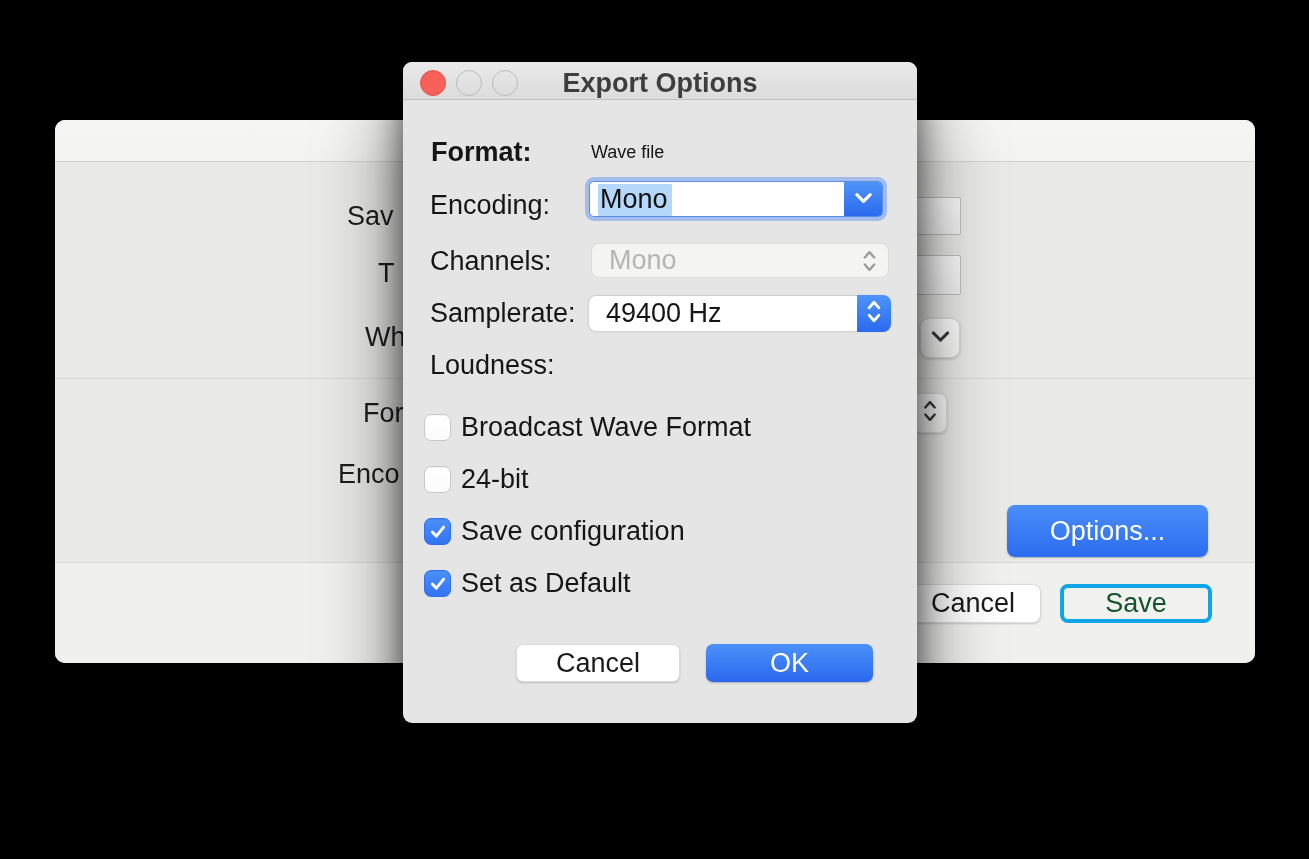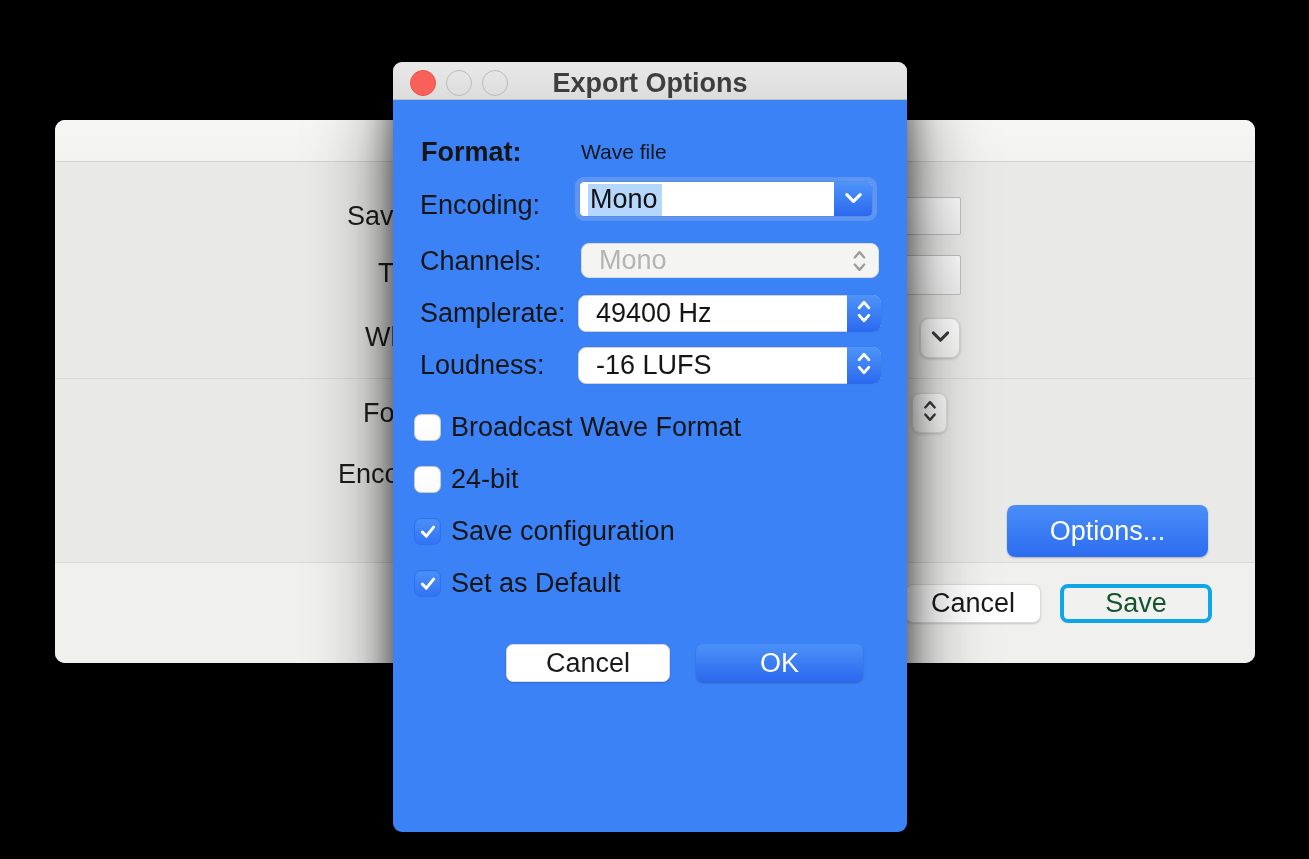--- a/index.html
+++ b/index.html
@@ -62,41 +62,41 @@
   .btn-white {
     background:#fff; color:#1a1a1a;
     border:1px solid #dcdcdb; box-shadow:0 1px 2px rgba(0,0,0,.18);
   }
   .btn-disabled {
     background:#f1f1f0; color:#14532d; border:4px solid #0ea5e9;
   }
 
   
   .front-dialog {
-    left:393px; top:62px; width:514px; height:770px;
-    background:#3b82f6; border-radius:9px;
+    left:403px; top:62px; width:514px; height:661px;
+    background:#e5e5e5; border-radius:9px;
     box-shadow:0 35px 80px rgba(0,0,0,.6), 0 10px 30px rgba(0,0,0,.5);
     z-index:5;
   }
   .titlebar {
     left:0; top:0; right:0; height:38px;
     background:linear-gradient(#e9e9e9,#dcdcdc);
     border-bottom:1px solid #c0c0c0;
     border-radius:9px 9px 0 0;
   }
   .title-text {
     left:0; right:0; top:6px; text-align:center;
     font-size:27px; font-weight:bold; color:#3e3e3e;
   }
   .tl { width:26px; height:26px; border-radius:50%; top:8px; }
   .tl-close { left:17px; background:#f8615a; border:1px solid #ee4f45; }
   .tl-dim   { background:transparent; border:1.5px solid #bcbcbc; }
 
   .form-label { font-size:27px; color:#151515; white-space:nowrap; line-height:28px; }
-  .form-value { font-size:21px; color:#151515; line-height:28px; }
+  .form-value { font-size:18px; color:#151515; line-height:28px; }
 
   .combo {
     left:186px; top:119px; width:294px; height:36px;
     background:#fff; border:1px solid #5a8de4; border-radius:5px;
     box-shadow:0 0 0 4px rgba(118,160,240,.6);
     display:flex; align-items:center;
   }
   .combo-text { font-size:27px; color:#111; margin-left:8px; line-height:30px; }
   .hl { background:#b5d7fc; padding:0 4px 2px 2px; border-radius:1px; }
   .combo-cap {
@@ -234,31 +234,20 @@
       <span>
         <svg width="18" height="27" viewBox="0 0 14 22">
           <path d="M3 8 L7 3.5 L11 8" stroke="#fff" stroke-width="2.3" fill="none" stroke-linecap="round" stroke-linejoin="round"></path>
           <path d="M3 14 L7 18.5 L11 14" stroke="#fff" stroke-width="2.3" fill="none" stroke-linecap="round" stroke-linejoin="round"></path>
         </svg>
       </span>
     </div>
   </div>
 
   <span class="abs form-label" style="left:27px; top:289px;">Loudness:</span>
-  <div class="stepper-field sf-enabled" style="left:185px; top:285px; width:303px; height:37px;">
-    <span class="sf-text">-16 LUFS</span>
-    <div class="sf-cap">
-      <span>
-        <svg width="18" height="27" viewBox="0 0 14 22">
-          <path d="M3 8 L7 3.5 L11 8" stroke="#fff" stroke-width="2.3" fill="none" stroke-linecap="round" stroke-linejoin="round"></path>
-          <path d="M3 14 L7 18.5 L11 14" stroke="#fff" stroke-width="2.3" fill="none" stroke-linecap="round" stroke-linejoin="round"></path>
-        </svg>
-      </span>
-    </div>
-  </div>
 
   <div class="cb-row" style="top:350px;">
     <span class="cb-box">
       
     </span>
     <span class="cb-label">Broadcast Wave Format</span>
   </div>
   <div class="cb-row" style="top:402px;">
     <span class="cb-box">
       

